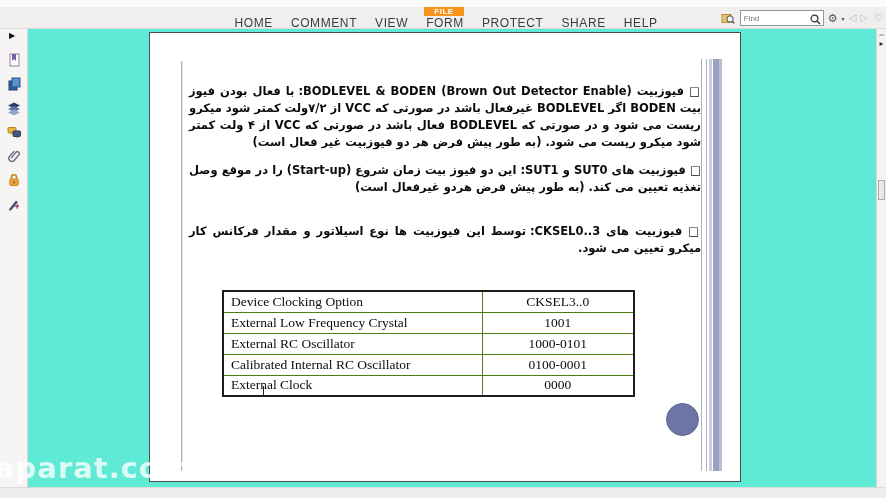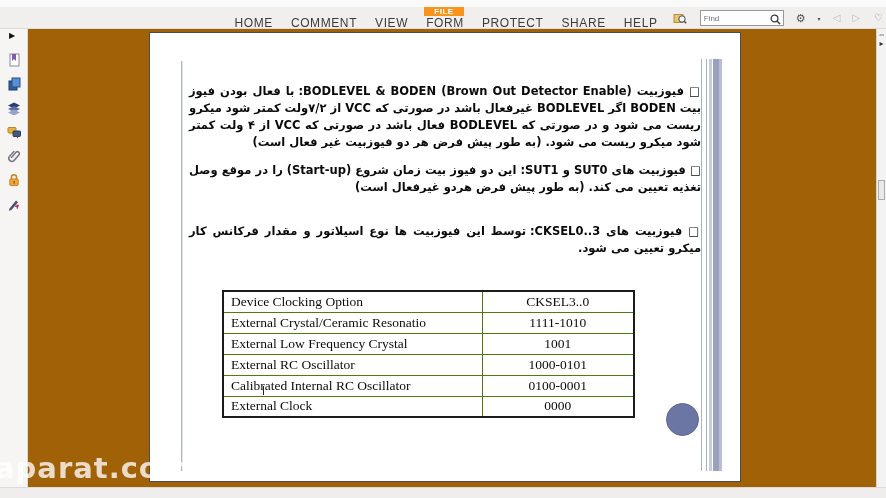--- a/index.html
+++ b/index.html
@@ -11,41 +11,41 @@
   
   .title-strip { height:7px; background:#fbfafa; }
   .tabbar { height:22px; background:#f1efee; border-bottom:1px solid #dedcda;
             display:flex; align-items:center; position:relative;flex-direction:column; }
   .file-tab { background:#f7941d; color:#fff; font-size:8px; font-weight:bold;
               letter-spacing:.5px; padding:0 10px; display:flex; align-items:center;
               margin-left:2px; cursor:default; }
   .tabs { display:flex; align-items:center; margin-left:6px; }
   .tab { font-size:12px; color:#3c3c3c; letter-spacing:.6px; padding:0 9px; cursor:default; }
 
-  .find-group { position:absolute; right:3px; top:0; height:22px; display:flex; align-items:center; gap:12px; }
+  .find-group { position:absolute; right:3px; top:0; height:22px; display:flex; align-items:center; gap:4px; }
   .icon-16 { width:15px; height:15px; display:inline-flex; align-items:center; justify-content:center; }
   .find-box { position:relative; width:84px; height:16px; background:#fff; border:1px solid #979797; display:flex; align-items:center; }
   .find-box input { border:0; outline:0; width:66px; height:12px; font-size:8px; padding-left:3px;
                     font-family:"Liberation Sans",sans-serif; color:#444; }
   .find-box input::placeholder { color:#777; }
   .find-mag { position:absolute; right:1px; top:1px; }
   .gear { font-size:11px; color:#555; line-height:1; }
   .caret { font-size:6px; color:#555; }
   .nav-arrow { font-size:10px; color:#bdbdbd; line-height:1; }
   .heart { font-size:10px; color:#8a8a8a; line-height:1; margin-left:2px; }
 
   
   .main { display:flex; height:458px; }
   .side-panel { width:28px; background:#f6f5f4; border-right:1px solid #dad8d6;
                 display:flex; flex-direction:column; align-items:center; padding-top:3px; }
   .collapse-arrow { font-size:8px; color:#111; align-self:flex-start; margin-left:9px; line-height:1; cursor:default; }
   .sb-icons { margin-top:13px; display:flex; flex-direction:column; gap:10px; align-items:center; }
   .sb-icon { width:15px; height:14px; display:flex; align-items:center; justify-content:center; cursor:default; }
 
-  .workspace { flex:1; background:#a16207; position:relative; overflow:hidden; }
+  .workspace { flex:1; background:#5eead4; position:relative; overflow:hidden; }
 
   .vscroll { width:10px; background:#f3f3f3; border-left:1px solid #d4d4d4; position:relative; }
   .vscroll-thumb { position:absolute; left:1px; top:151px; width:7px; height:20px;
                    background:#e9e9e9; border:1px solid #ababab; }
   .scroll-tools { position:absolute; top:1px; left:0; width:100%; display:flex; flex-direction:column;
                   align-items:center; gap:0; color:#333; }
   .scroll-tools span { font-size:8px; line-height:9px; }
 
   
   .page { position:absolute; left:121px; top:3px; width:592px; height:450px;
@@ -203,24 +203,20 @@
 
         <table class="doc-table">
           <tbody>
             <tr>
               <td class="c1">Device Clocking Option</td>
               <td class="c2">CKSEL3..0</td>
             </tr>
           </tbody>
           <tbody>
 
-              <tr>
-                <td class="c1">External Crystal/Ceramic Resonatio</td>
-                <td class="c2">1111-1010</td>
-              </tr>
 
               <tr>
                 <td class="c1">External Low Frequency Crystal</td>
                 <td class="c2">1001</td>
               </tr>
 
               <tr>
                 <td class="c1">External RC Oscillator</td>
                 <td class="c2">1000-0101</td>
               </tr>

